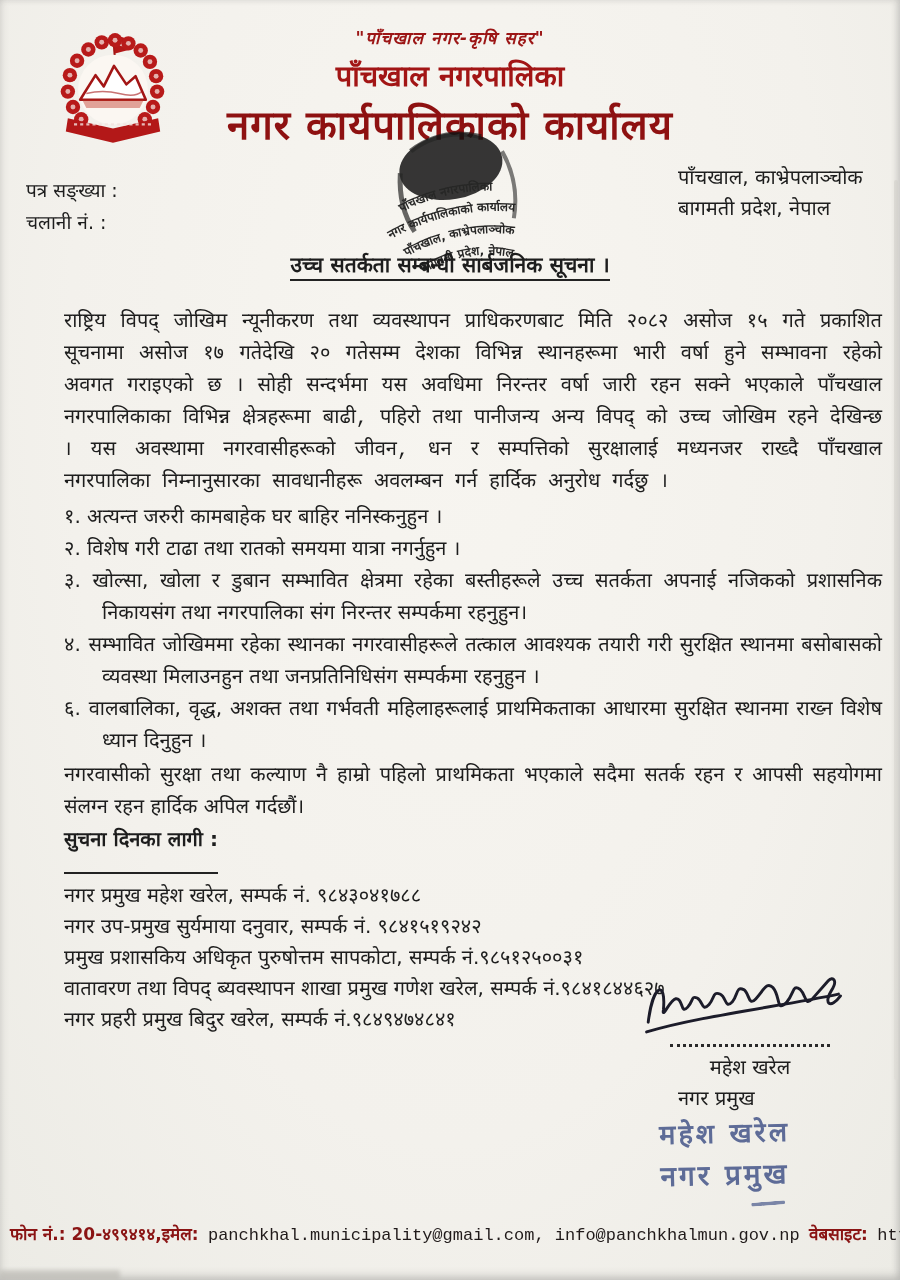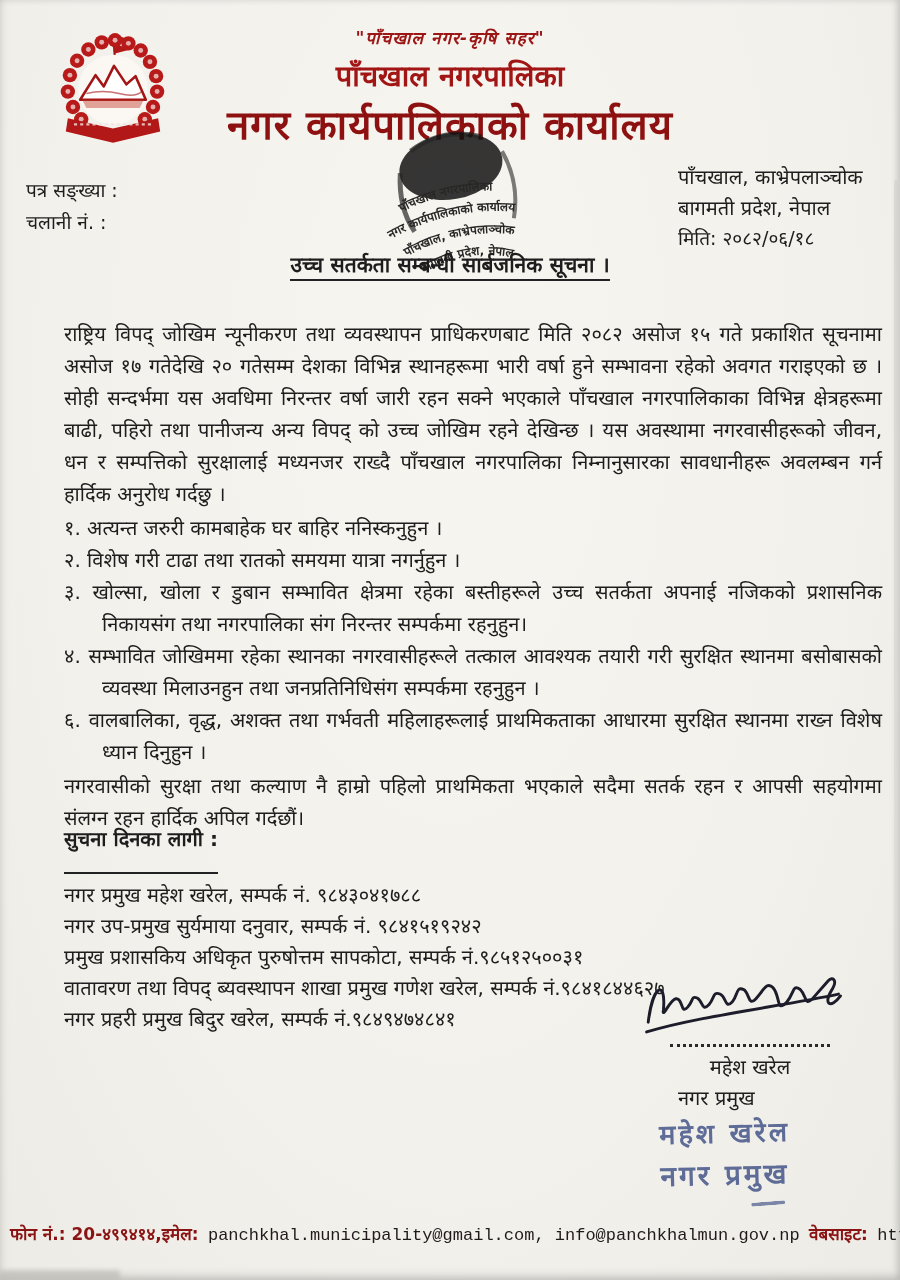--- a/index.html
+++ b/index.html
@@ -27,21 +27,21 @@
   .addr-block .date-line{font-size:19px;}
   .ink-stamp{position:absolute;left:362px;top:120px;width:190px;height:185px;
     transform:rotate(-10deg);opacity:.92;}
   
   .subject{position:absolute;left:0;top:250px;width:100%;text-align:center;
     font-size:21px;font-weight:bold;}
   .subject span{border-bottom:2px solid #222;padding-bottom:2px;}
   
   .body-block{position:absolute;left:64px;top:302px;width:818px;
     font-size:20px;line-height:1.6;text-align:justify;}
-  .intro{margin:16px 0 2px 0;}
+  .intro{margin:4px 0 2px 0;font-family:Liberation Mono, monospace;}
   .list-item{padding-left:38px;text-indent:-38px;margin:0;}
   .closing{margin-top:2px;}
   
   .contacts{position:absolute;left:64px;top:824px;font-size:20px;line-height:1.55;}
   .contacts-heading{font-weight:bold;border-bottom:2px solid #222;display:inline-block;
     padding-bottom:17px;margin-bottom:6px;}
   
   .sig-block{position:absolute;left:620px;top:964px;width:260px;text-align:center;}
   .sig-svg{width:230px;height:78px;display:block;margin:0 auto;transform:rotate(-2deg);}
   .dotted-line{width:160px;margin:2px auto 6px auto;border-top:3px dotted #2a2a2a;}
@@ -150,21 +150,20 @@
   </svg>
 
   <div class="letter-block">
     <div>पत्र सङ्ख्या :</div>
     <div>चलानी नं. :</div>
   </div>
 
   <div class="addr-block">
     <div>पाँचखाल, काभ्रेपलाञ्चोक</div>
     <div>बागमती प्रदेश, नेपाल</div>
-    <div class="date-line">मिति: २०८२/०६/१८</div>
   </div>
 
   <div class="subject">
     <span>उच्च सतर्कता सम्बन्धी सार्बजनिक सूचना ।</span>
   </div>
 
   <div class="body-block">
     <p class="intro">राष्ट्रिय विपद् जोखिम न्यूनीकरण तथा व्यवस्थापन प्राधिकरणबाट मिति २०८२ असोज १५ गते प्रकाशित सूचनामा असोज १७ गतेदेखि २० गतेसम्म देशका विभिन्न स्थानहरूमा भारी वर्षा हुने सम्भावना रहेको अवगत गराइएको छ । सोही सन्दर्भमा यस अवधिमा निरन्तर वर्षा जारी रहन सक्ने भएकाले पाँचखाल नगरपालिकाका विभिन्न क्षेत्रहरूमा बाढी, पहिरो तथा पानीजन्य अन्य विपद् को उच्च जोखिम रहने देखिन्छ । यस अवस्थामा नगरवासीहरूको जीवन, धन र सम्पत्तिको सुरक्षालाई मध्यनजर राख्दै पाँचखाल नगरपालिका निम्नानुसारका सावधानीहरू अवलम्बन गर्न हार्दिक अनुरोध गर्दछु ।</p>
     <div class="list-item">१. अत्यन्त जरुरी कामबाहेक घर बाहिर ननिस्कनुहुन ।</div>
     <div class="list-item">२. विशेष गरी टाढा तथा रातको समयमा यात्रा नगर्नुहुन ।</div>

